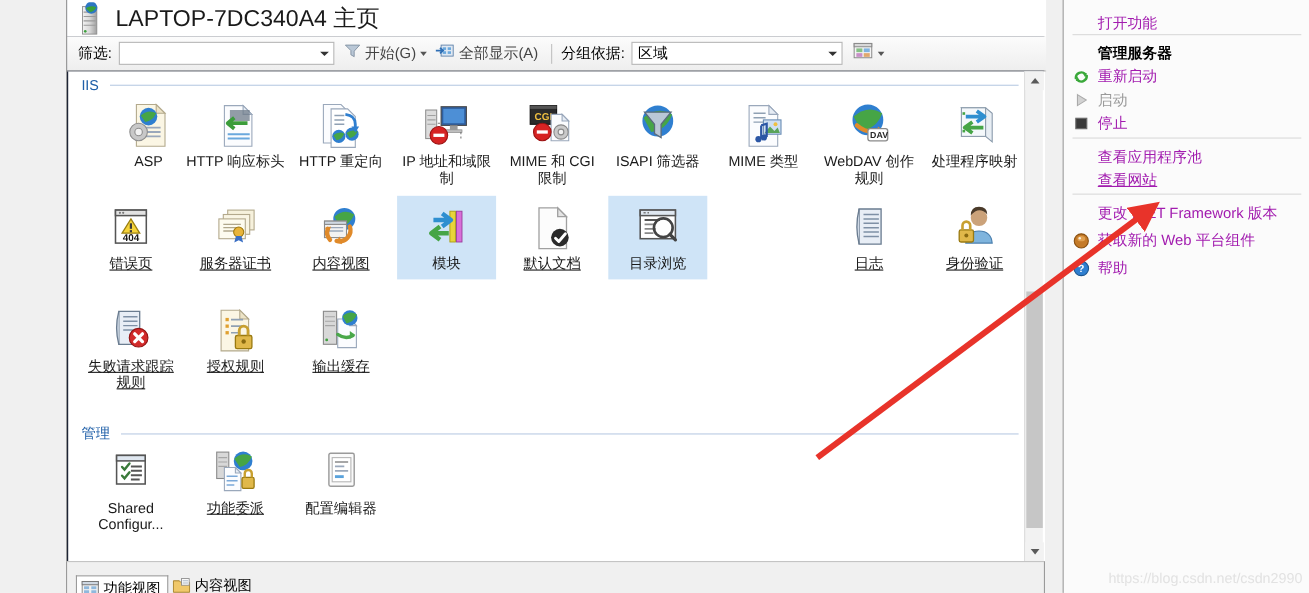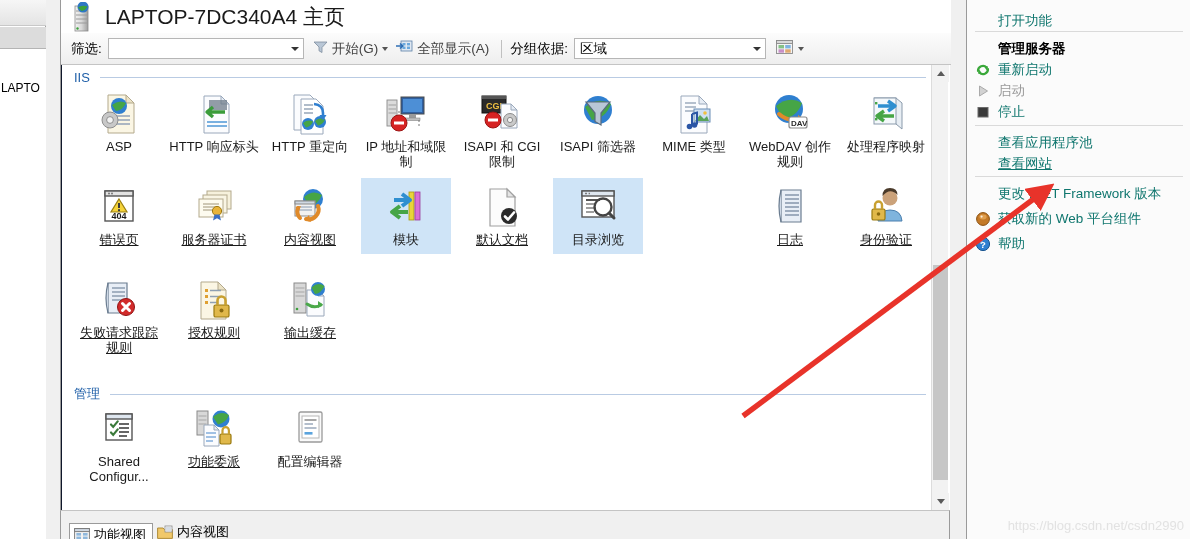--- a/index.html
+++ b/index.html
@@ -125,21 +125,21 @@
   
   .actions-pane {
     position: absolute; left: 966px; top: 0; width: 224px; height: 539px;
     background: #fbfbfb; border-left: 1px solid #9a9a9a;
   }
   .act-row {
     position: absolute; left: 0; width: 224px; height: 21px;
     display: flex; align-items: center; padding-left: 8px; gap: 7px;
   }
   .act-ico { width: 16px; height: 16px; flex: 0 0 auto; display:flex;align-items:center;justify-content:center; }
-  .act-txt { font-size: 13.5px; color: #0f766e; white-space: nowrap; }
+  .act-txt { font-size: 13.5px; color: #a21caf; white-space: nowrap; }
   .act-txt.hdr { color: #000; font-weight: bold; }
   .act-txt.dis { color: #9a9a9a; }
   .act-txt.hover { text-decoration: underline; text-align: center; }
   .act-txt.lat { font-family: "Liberation Sans", sans-serif; }
   .act-div { position:absolute; left:8px; width:208px; height:1px; background:#dadada; }
 
   
   .arrow-svg { position:absolute; left:0; top:0; width:1190px; height:539px; pointer-events:none; }
 
   
@@ -147,27 +147,20 @@
     position:absolute; right: 6px; bottom: 6px;
     font-size: 13px; color: #e2e2e2; white-space: nowrap;
     font-family: "Liberation Sans", sans-serif;
   }
 </style>
 </head>
 <body>
 
 <div id="root">
 
-  <div class="tree-pane">
-    <div class="tree-toolbar"></div>
-    <div class="tree-header"></div>
-    <div class="tree-body">
-      <div class="tree-item">LAPTO</div>
-    </div>
-  </div>
   <div class="frame-gap"></div>
 
   <div class="center-pane">
 
     <div class="title-row">
       <div class="server-icon">
         <svg width="28" height="30" viewBox="0 0 28 30">
           <defs>
             <linearGradient id="sgrad" x1="0" y1="0" x2="1" y2="0">
               <stop offset="0" stop-color="#f2f2f2"></stop>
@@ -238,21 +231,21 @@
     </div>
 
     <div class="feature-area">
 
       <div class="group-head" style="top:5px;">
         <span class="group-title">IIS</span>
         <span class="group-rule"></span>
         <span class="chev-up"></span>
       </div>
 
-      <div class="tile" style="left:12px; top:25px;">
+      <div class="tile" style="left:28px; top:25px;">
         <div class="tile-icon">
           <svg width="42" height="44" viewBox="0 0 42 44">
             <path d="M10 3 h18 l8 8 v30 h-26 z" fill="#fbf6e4" stroke="#b3a98c" stroke-width="1"></path>
             <path d="M28 3 v8 h8 z" fill="#ece3c6" stroke="#b3a98c" stroke-width="1"></path>
             <line x1="16" y1="24" x2="32" y2="24" stroke="#9aa8bb" stroke-width="1.6"></line>
             <line x1="16" y1="28" x2="32" y2="28" stroke="#9aa8bb" stroke-width="1.6"></line>
             <line x1="16" y1="32" x2="32" y2="32" stroke="#9aa8bb" stroke-width="1.6"></line>
             <circle cx="21" cy="14" r="8" fill="#2f7fd0"></circle>
             <path d="M14 13 q7 -6 14 -2 q-3 7 -10 8 z" fill="#46a546"></path>
             <circle cx="12" cy="28" r="8" fill="#c8c8c8" stroke="#8e8e8e"></circle>
@@ -322,21 +315,21 @@
             <rect x="3" y="4" width="24" height="3" fill="#555"></rect>
             <text x="7" y="17" font-family="Liberation Sans, sans-serif" font-size="9" fill="#f0c040" font-weight="bold">CGI</text>
             <path d="M22 12 h10 l6 6 v18 h-16 z" fill="#fbfcfe" stroke="#9aa8bb" stroke-width="1"></path>
             <path d="M32 12 v6 h6 z" fill="#e6ecf4" stroke="#9aa8bb" stroke-width="1"></path>
             <circle cx="31" cy="28" r="6.5" fill="#c9c9c9" stroke="#8a8a8a"></circle>
             <circle cx="31" cy="28" r="2.6" fill="#f2f2f2" stroke="#8a8a8a"></circle>
             <circle cx="14" cy="28" r="8" fill="#d62323" stroke="#9c1414" stroke-width="1"></circle>
             <rect x="9" y="26.5" width="10" height="3" fill="#ffffff"></rect>
           </svg>
         </div>
-        <div class="tile-label">ISAPI 和 CGI 限制</div>
+        <div class="tile-label">MIME 和 CGI 限制</div>
       </div>
 
       <div class="tile" style="left:491px; top:25px;">
         <div class="tile-icon">
           <svg width="44" height="44" viewBox="0 0 44 44">
             <circle cx="22" cy="18" r="14" fill="#2f7fd0"></circle>
             <path d="M9 15 q13 -11 26 -3 q-5 14 -19 16 z" fill="#46a546"></path>
             <path d="M10 10 h24 l-9 11 v12 l-6 -3.5 v-8.5 z" fill="#b9c7d6" stroke="#5a6b7d" stroke-width="1.2"></path>
           </svg>
         </div>

